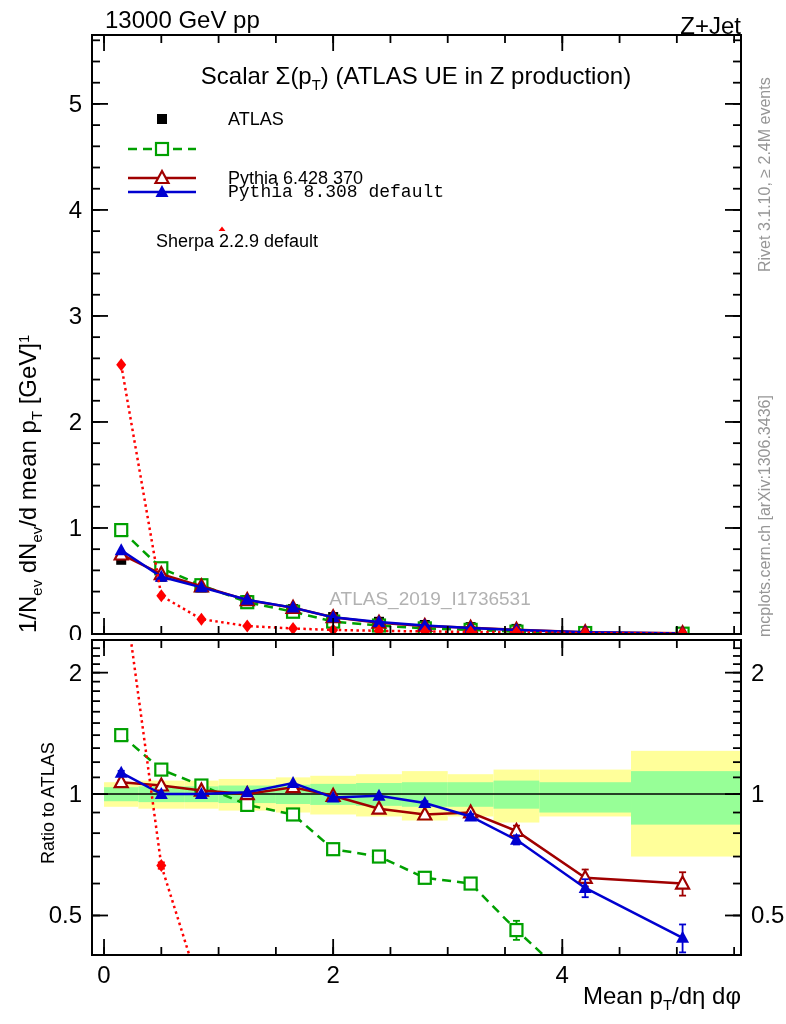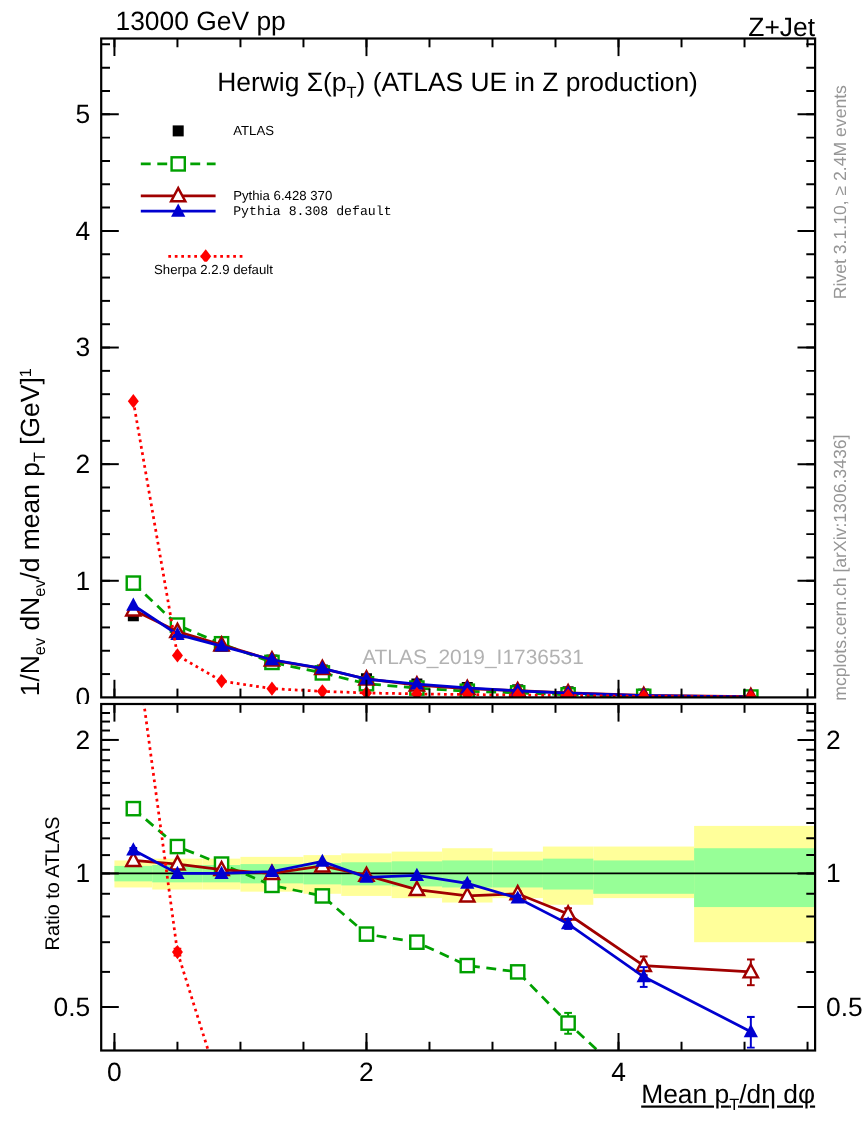--- a/index.html
+++ b/index.html
@@ -1,28 +1,28 @@
 <!DOCTYPE html>
 <html><head>
 <meta charset="utf-8">
 <style>
   html,body { margin:0; padding:0; background:#ffffff; }
   body { font-family:"Liberation Sans", sans-serif; }
-  #page { position:relative; width:786px; height:1024px; background:#fff; overflow:hidden;border-radius:20px; }
+  #page { position:relative; width:786px; height:1024px; background:#fff; overflow:hidden; }
   .abs { position:absolute; }
   .hdr { font-size:24px; color:#000; white-space:nowrap; }
   .plot-title { font-size:24px; color:#000; white-space:nowrap; }
   .legend-row { position:absolute; height:30px; display:flex; align-items:center; }
-  .legend-label { font-size:12px; color:#000; margin-left:14px; white-space:nowrap; }
+  .legend-label { font-size:18px; color:#000; margin-left:30px; white-space:nowrap; }
   .watermark { font-size:19px; color:#b2b2b2; white-space:nowrap; }
   .vtext { position:absolute; transform:rotate(-90deg); transform-origin:left top; white-space:nowrap; }
   .side-note { font-size:16px; color:#969696; }
   .ytitle { font-size:24px; color:#000; }
   .ratio-ytitle { font-size:18px; color:#000; }
-  .xtitle { font-size:24px; color:#000; white-space:nowrap;text-decoration:underline; }
+  .xtitle { font-size:24px; color:#000; white-space:nowrap; }
   sub.s { font-size:0.62em; vertical-align:-0.40em; }
   sup.s { font-size:0.62em; vertical-align:0.45em; }
   svg text { font-family:"Liberation Sans", sans-serif; }
 </style>
 </head>
 <body>
 
 <div id="page">
 
   <div class="abs hdr" style="left:105px; top:6px;">13000 GeV pp</div>
@@ -440,21 +440,21 @@
         <text x="82" y="802.0698677411904" text-anchor="end">1</text>
         <text x="751" y="802.0698677411904" text-anchor="start">1</text>
         <text x="82" y="680.6625836434106" text-anchor="end">2</text>
         <text x="751" y="680.6625836434106" text-anchor="start">2</text>
         <text x="104.02912621359224" y="983" text-anchor="middle">0</text>
         <text x="333.15533980582524" y="983" text-anchor="middle">2</text>
         <text x="562.2815533980583" y="983" text-anchor="middle">4</text>
       </g>
     </svg>
 
-  <div class="abs plot-title" id="plot-title" style="top:62px; left:0; width:832px; text-align:center;"><span>Herwig Σ(p</span><sub class="s">T</sub><span>) (ATLAS UE in Z production)</span></div>
+  <div class="abs plot-title" id="plot-title" style="top:62px; left:0; width:832px; text-align:center;"><span>Scalar Σ(p</span><sub class="s">T</sub><span>) (ATLAS UE in Z production)</span></div>
 
   <div id="legend" class="abs" style="left:0; top:0;">
       <div class="legend-row" style="left: 126px; top: 104px;">
         <svg width="72" height="22">
           <rect x="31" y="6" width="10" height="10" fill="#000000"></rect>
         </svg>
         <span class="legend-label">ATLAS</span>
       </div>
       <div class="legend-row" style="left: 126px; top: 134px;">
         <svg width="72" height="22">

